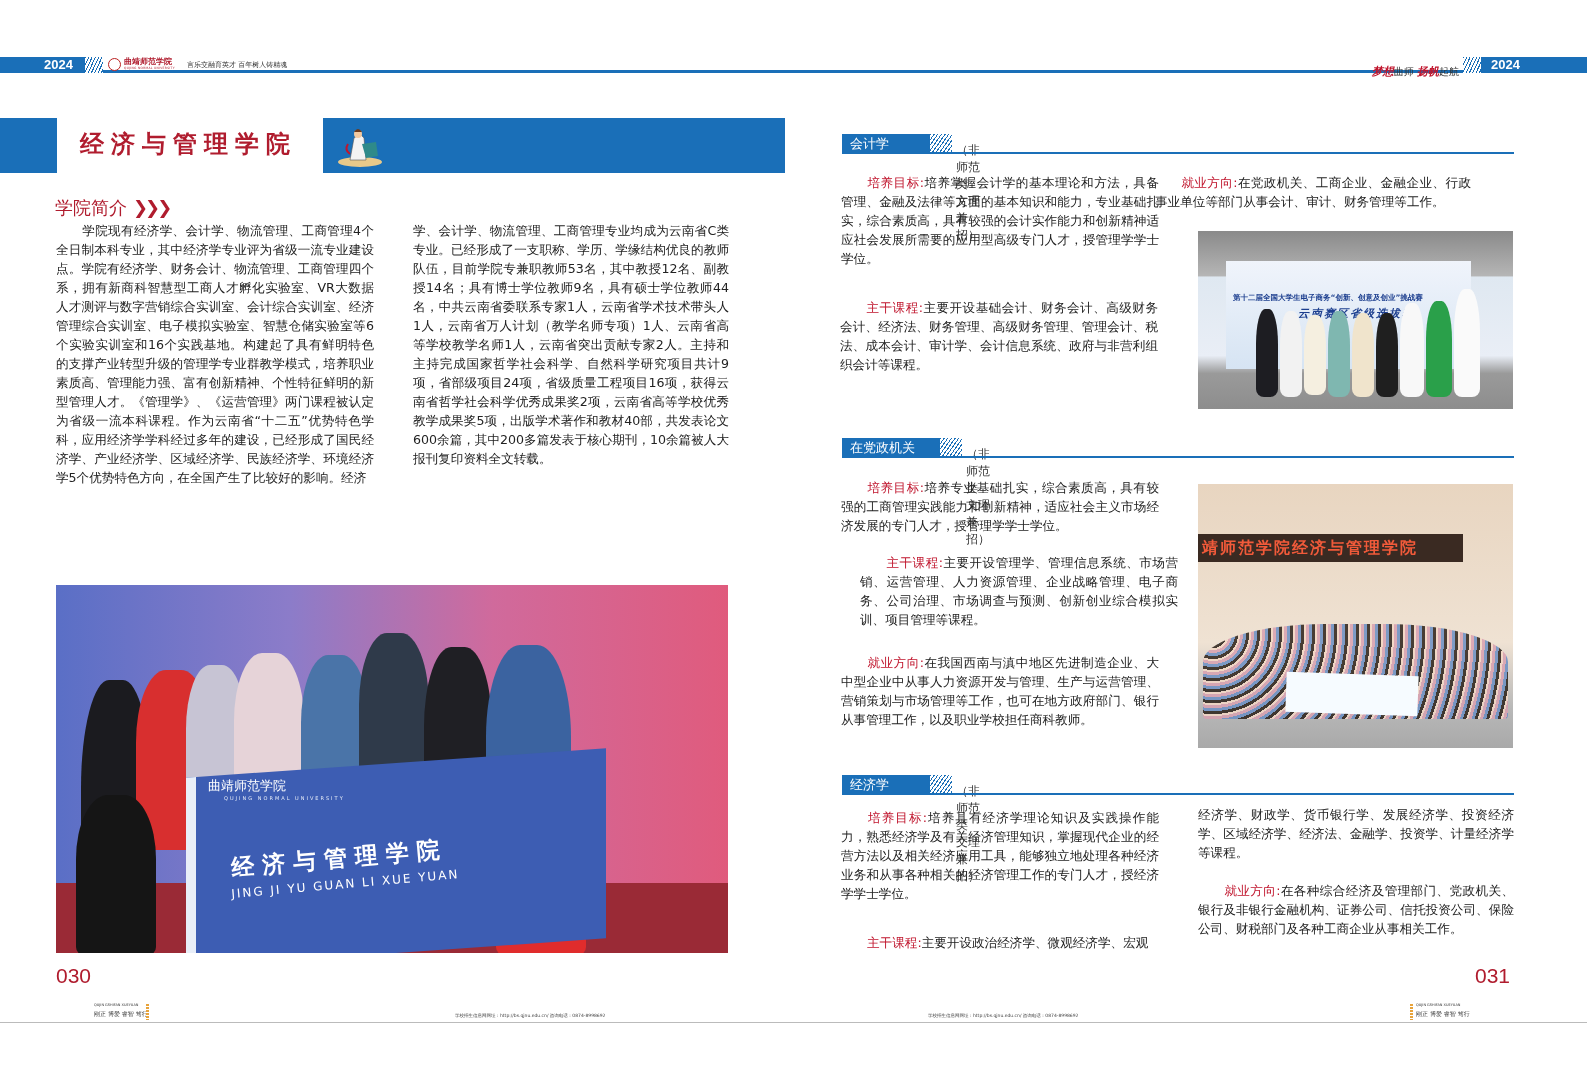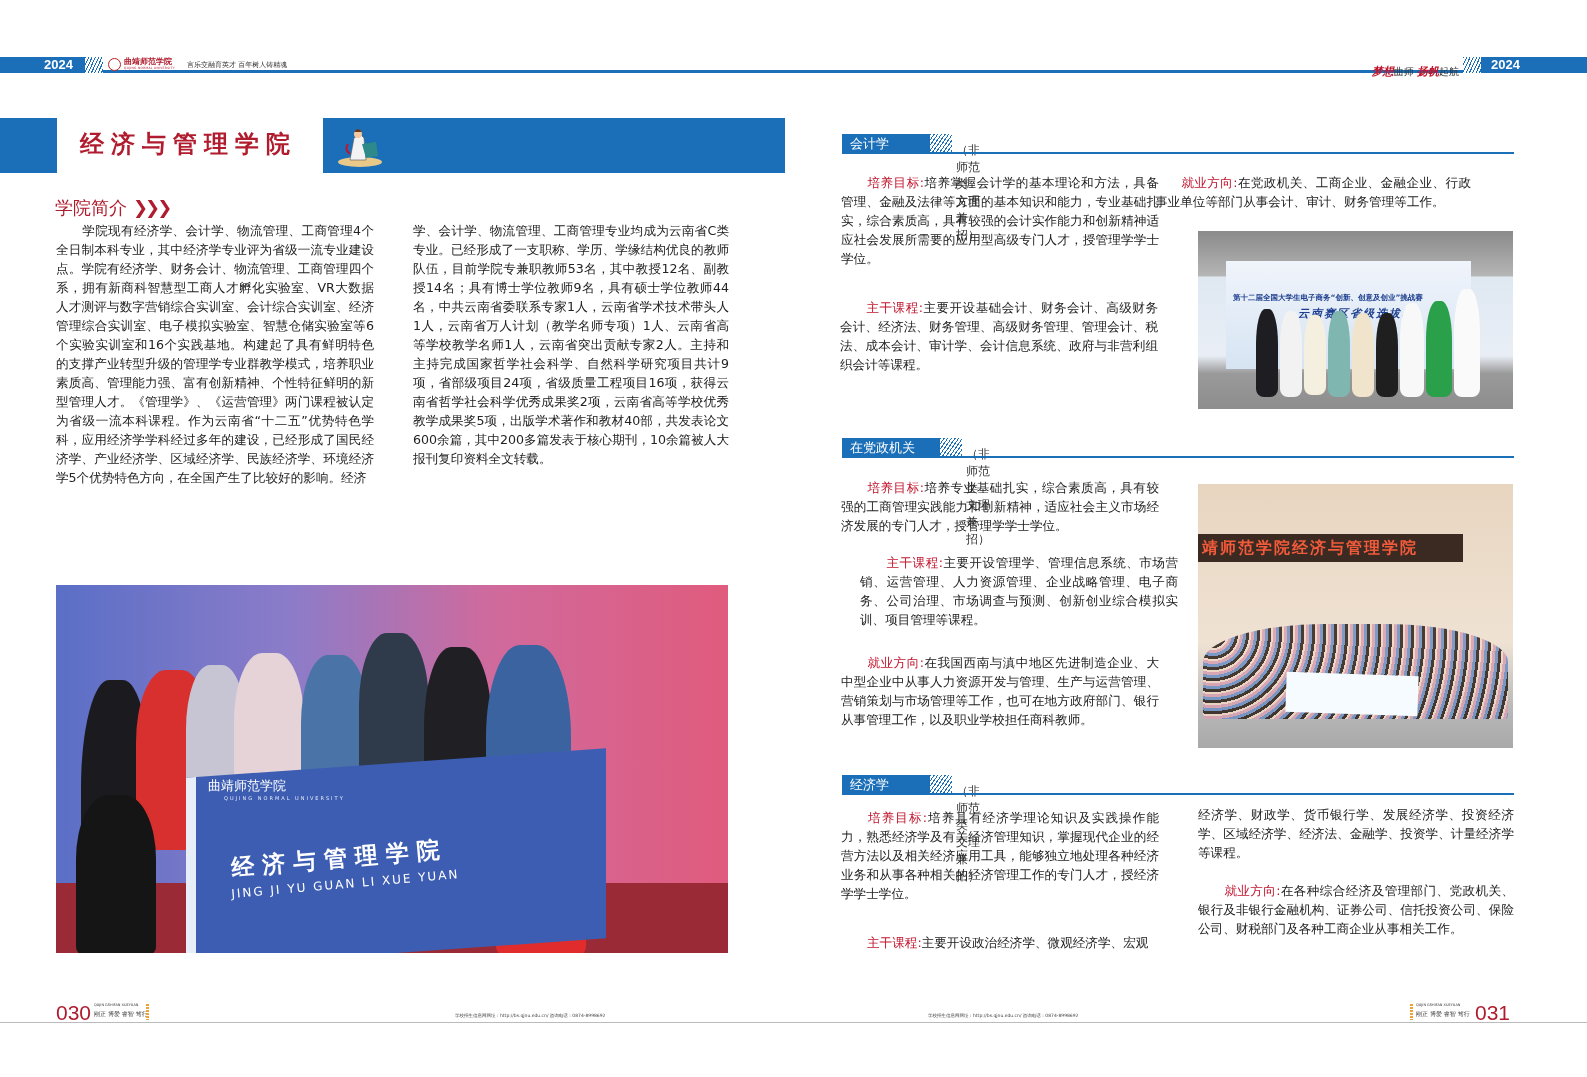--- a/index.html
+++ b/index.html
@@ -67,21 +67,21 @@
   .major-head { position: absolute; left: 842px; height: 19px; }
   .major-head .box { position: absolute; left: 0; top: 0; width: 88px; height: 19px; background: #1a6fb8; color: #fff; font-size: 13px; line-height: 19px; padding-left: 8px; }
   .major-head .st { position: absolute; left: 88px; top: 0; width: 22px; height: 19px;
     background: repeating-linear-gradient(125deg, #1a6fb8 0 1px, #fff 1px 3px); }
   .major-head .tag { position: absolute; left: 114px; top: 8px; font-size: 12px; color: #333; }
   .major-head .line { position: absolute; left: 0; top: 18px; width: 672px; height: 2px; background: #1a6fb8; }
 
   .lbl { color: #c0152d; }
 
   
-  .pg-num { position: absolute; top: 1001px; font-size: 21px; color: #b01c2e; font-family: "Liberation Sans", sans-serif; }
+  .pg-num { position: absolute; top: 964px; font-size: 21px; color: #b01c2e; font-family: "Liberation Sans", sans-serif; }
   .pg-sub { position: absolute; top: 1003px; font-size: 3.5px; color: #333; line-height: 4px; }
   .pg-slogan { position: absolute; top: 1010px; font-size: 6px; color: #333; }
   .pg-bar { position: absolute; top: 1004px; width: 3px; height: 16px; background: repeating-linear-gradient(180deg, #e8a33a 0 2px, #fff 2px 3px); }
   .foot-info { position: absolute; top: 1013px; font-size: 4.5px; color: #444; }
   .foot-line { position: absolute; top: 1022px; left: 0; width: 1587px; height: 1px; background: #bbb; }
 </style>
 </head>
 <body>
 
 <div>

